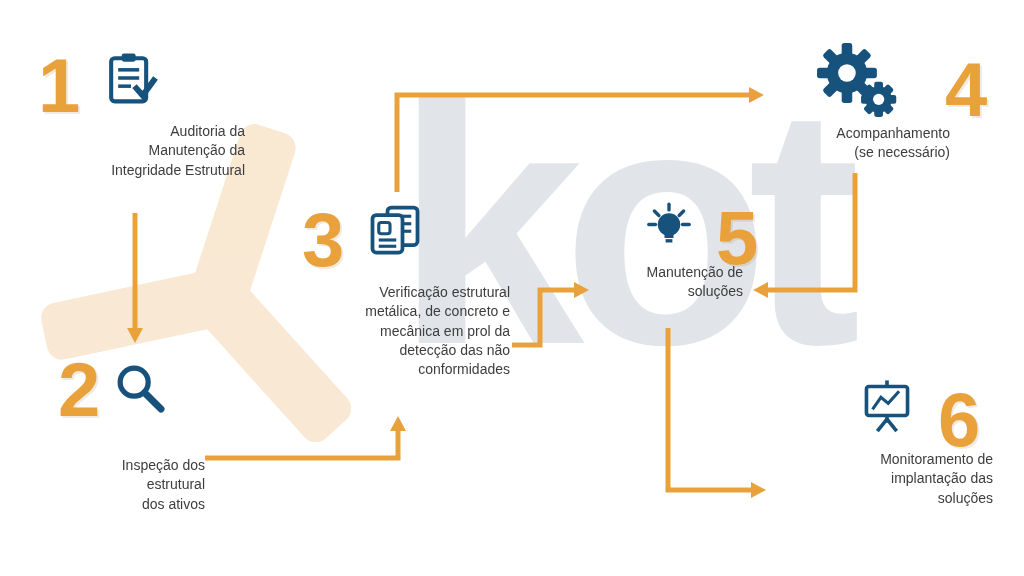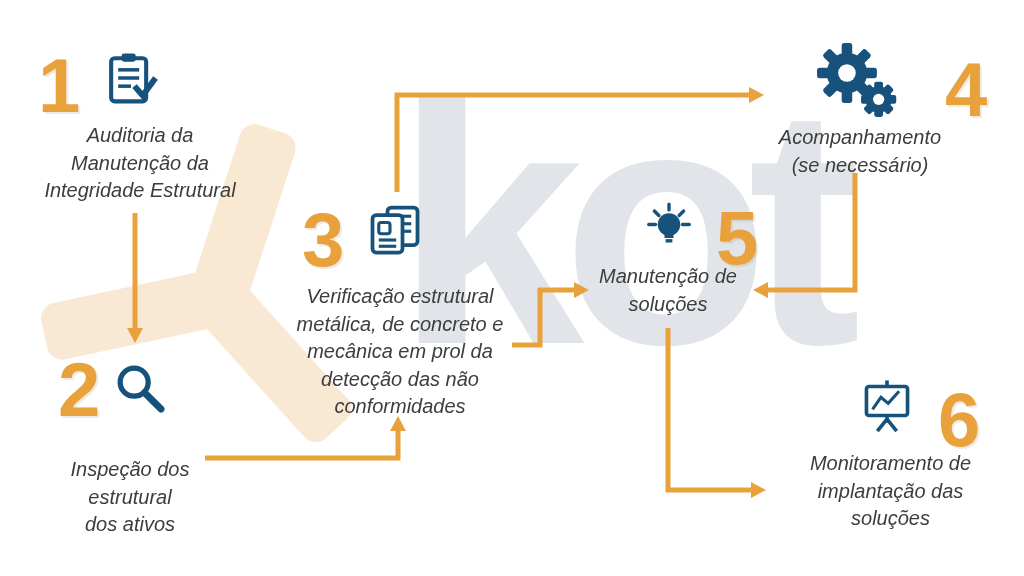--- a/index.html
+++ b/index.html
@@ -28,23 +28,23 @@
   
   .num {
     position:absolute; z-index:3;
     font-size:76px; font-weight:bold; line-height:1;
     color:var(--accent, #E9A23B);
     text-shadow:2px 2px 0 rgba(120,80,20,0.12);
   }
   .icon { position:absolute; z-index:3; }
   .label {
     position:absolute; z-index:3;
-    font-size:20px; line-height:1.38;
+    font-size:14px; line-height:1.38;
     color:var(--text, #3D3D3D);
-    text-align:center; white-space:pre-line;font-style:italic;
+    text-align:right; white-space:pre-line;
   }
   .ic-stroke { stroke:var(--icon, #16527C); fill:none; }
   .ic-fill { fill:var(--icon, #16527C); stroke:none; }
   .ic-white { fill:#ffffff; stroke:none; }
 </style>
 </head>
 <body>
 
 <div class="canvas">
 

